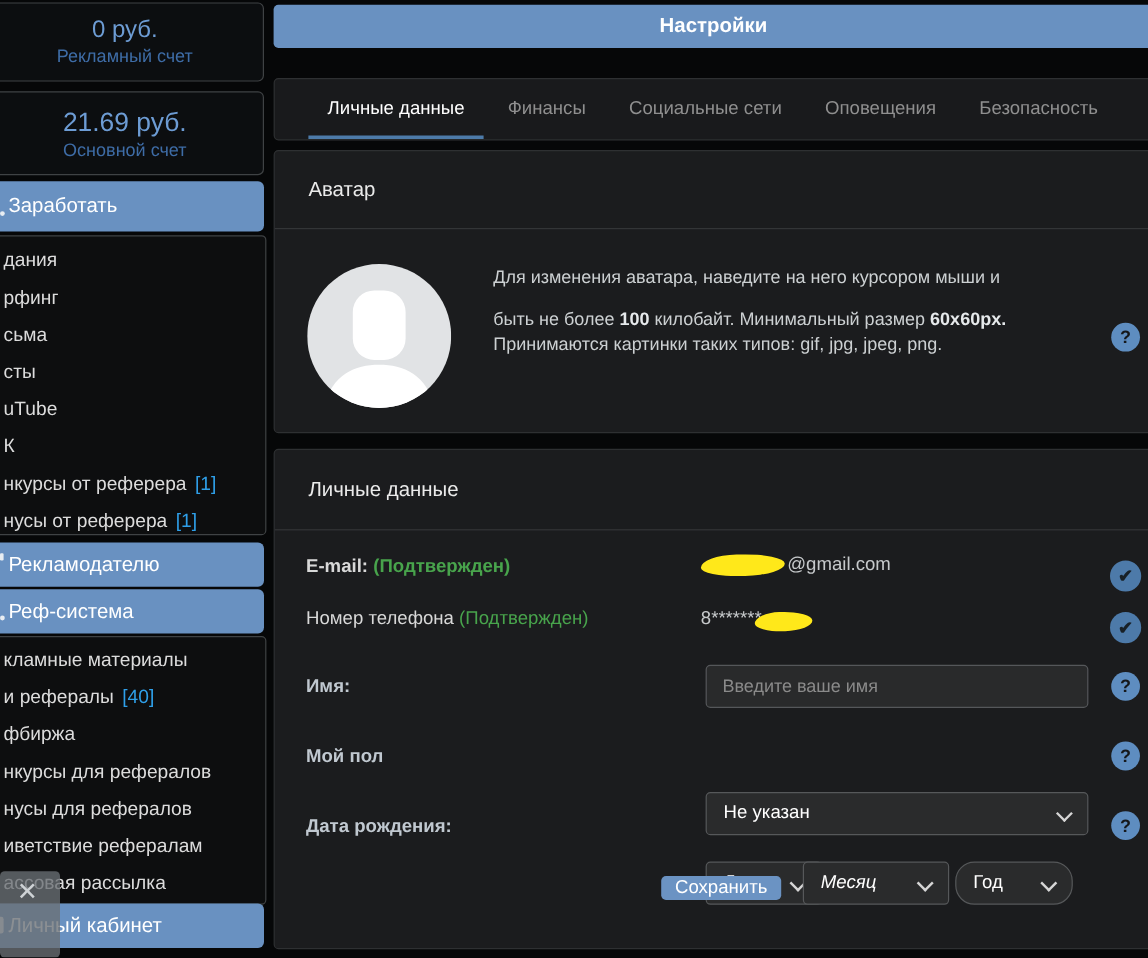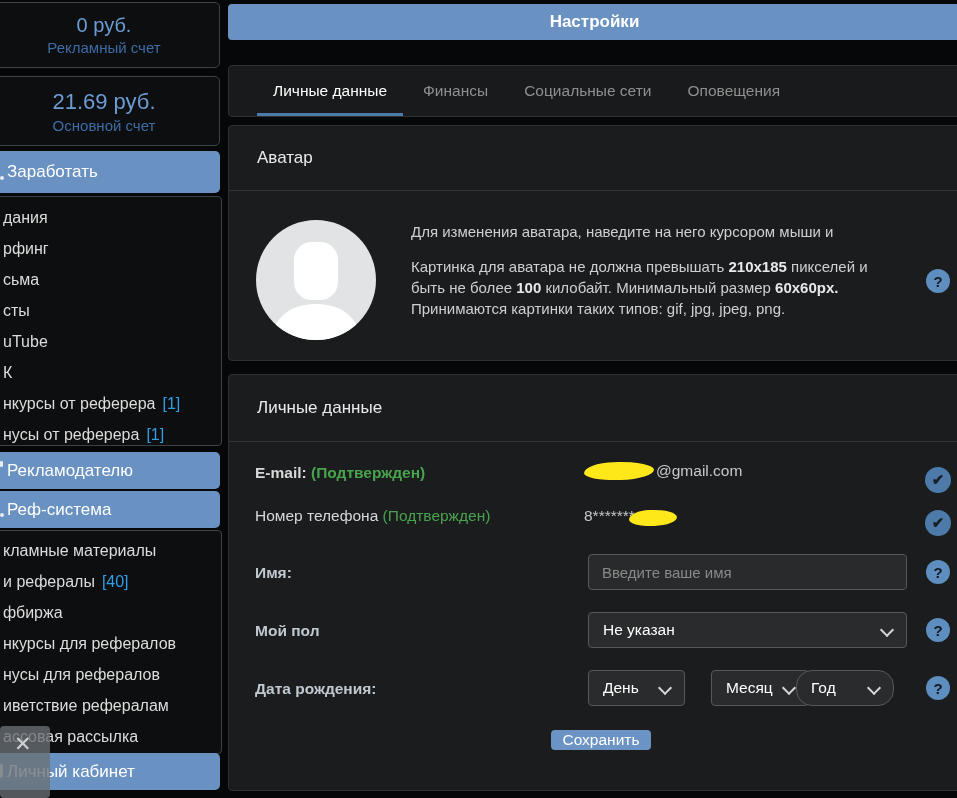--- a/index.html
+++ b/index.html
@@ -90,21 +90,21 @@
   }
   .text-input{
     position:absolute;left:359px;width:319px;height:36px;box-sizing:border-box;
     background:#292a2b;border:1px solid #55575a;border-radius:4px;color:#c9c9c9;
     font-size:15px;padding:0 13px;font-family:"Liberation Sans",sans-serif;outline:none;
   }
   .text-input::placeholder{color:#8a8a8a;}
   .fake-select{
     position:absolute;height:36px;box-sizing:border-box;background:#2a2b2c;
     border:1px solid #56585a;border-radius:4px;color:#ffffff;font-size:15.5px;
-    display:flex;align-items:center;padding-left:14px;cursor:pointer;
+    display:flex;align-items:center;padding-left:14px;cursor:pointer;margin-top:48px;
   }
   .chev{
     position:absolute;right:14px;top:12px;width:8px;height:8px;
     border-right:2px solid #d6d6d6;border-bottom:2px solid #d6d6d6;
     transform:rotate(45deg);
   }
   .save-btn{
     position:absolute;left:322px;top:288px;width:100px;height:20px;
     background:#6b93c3;border:none;border-radius:4px;color:#fff;font-size:15.5px;
     font-family:"Liberation Sans",sans-serif;cursor:pointer;
@@ -206,41 +206,41 @@
 
 <div class="main-header">
   <span>Настройки</span>
 </div>
 
 <div class="tabs-panel">
   <div class="tab active">Личные данные</div>
   <div class="tab">Финансы</div>
   <div class="tab">Социальные сети</div>
   <div class="tab">Оповещения</div>
+  <div class="tab">Безопасность</div>
 </div>
 
 <div class="panel" style="top:125px;height:236px;">
   <div class="panel-head">Аватар</div>
   <div class="panel-body" style="height:171px;">
     <div class="avatar-wrap">
       <svg width="120" height="120" viewBox="0 0 120 120">
         <clipPath id="avclip">
             <circle cx="60" cy="60" r="60"></circle>
           </clipPath>
         <circle cx="60" cy="60" r="60" fill="#e1e3e5"></circle>
         <g clip-path="url(#avclip)">
           <rect x="38" y="22" width="44" height="58" rx="18" fill="#ffffff"></rect>
           <path d="M14 120 C20 92 40 84 60 84 C80 84 100 92 106 120 Z" fill="#ffffff"></path>
         </g>
       </svg>
     </div>
     <div class="avatar-text">
       <div>Для изменения аватара, наведите на него курсором мыши и</div>
       <div class="para-gap"></div>
-      <div><span>Картинка для аватара не должна превышать </span><b>210x185</b><span> пикселей и</span></div>
       <div><span>быть не более </span><b>100</b><span> килобайт. Минимальный размер </span><b>60x60px.</b></div>
       <div>Принимаются картинки таких типов: gif, jpg, jpeg, png.</div>
     </div>
     <div class="help-icon" style="left:697px;top:78px;">?</div>
   </div>
 </div>
 
 <div class="panel" style="top:374px;height:417px;">
   <div class="panel-head" style="height:66px;">Личные данные</div>
   <div class="panel-body" style="height:349px;">
@@ -272,21 +272,21 @@
       <span>Не указан</span>
       <span class="chev"></span>
     </div>
     <div class="help-icon" style="left:697px;top:176px;">?</div>
 
     <div class="row-label bold" style="top:238px;">Дата рождения:</div>
     <div class="fake-select" style="left:359px;top:228px;width:97px;">
       <span>День</span>
       <span class="chev"></span>
     </div>
-    <div class="fake-select" style="left:482px;top:228px;width:98px;">
+    <div class="fake-select" style="left:440px;top:228px;width:122px;font-style:italic;">
       <span>Месяц</span>
       <span class="chev"></span>
     </div>
     <div class="fake-select" style="left:567px;top:228px;width:98px;border-radius:16px;">
       <span>Год</span>
       <span class="chev"></span>
     </div>
     <div class="help-icon" style="left:697px;top:234px;">?</div>
 
     <button class="save-btn">Сохранить</button>

